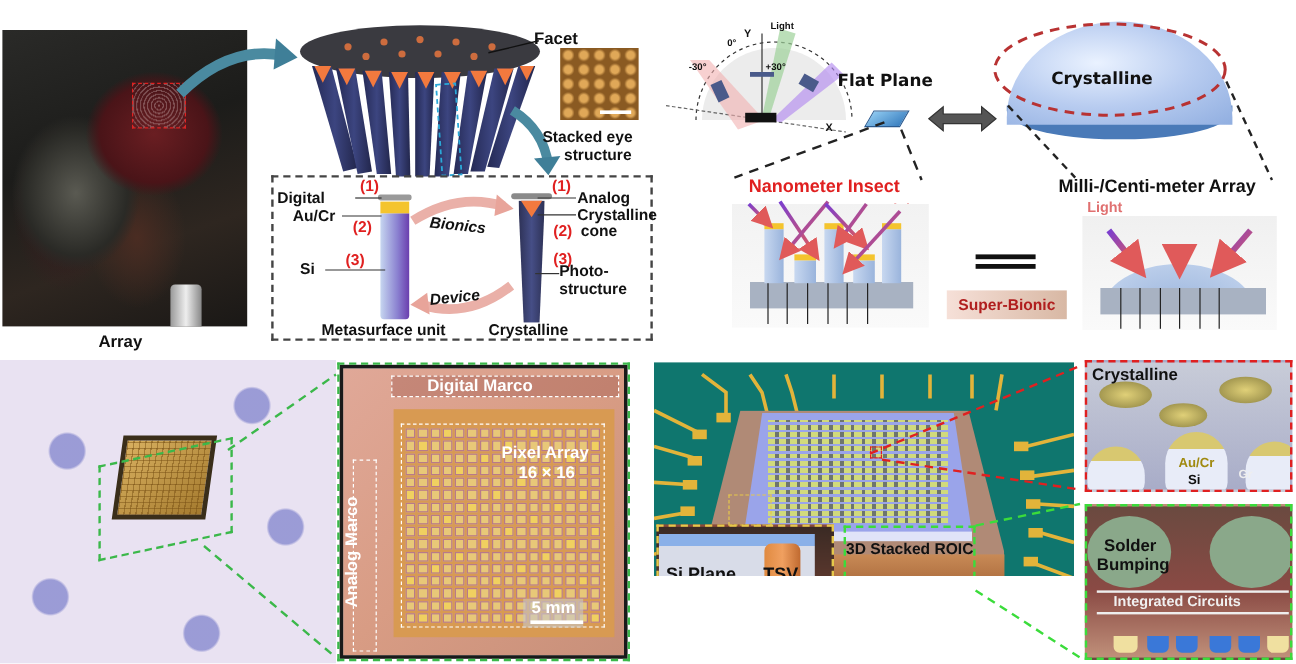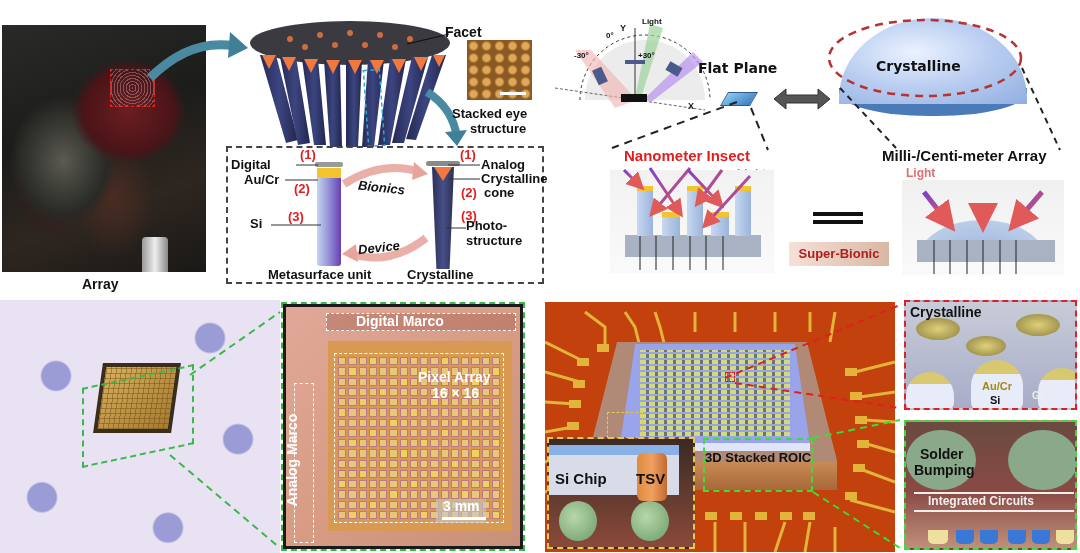--- a/index.html
+++ b/index.html
@@ -537,25 +537,25 @@
         <div style="background: rgb(232, 200, 120); border: 1px solid rgb(184, 122, 138);"></div>
         <div style="background: rgb(232, 200, 120); border: 1px solid rgb(184, 122, 138);"></div>
         <div style="background: rgb(232, 200, 120); border: 1px solid rgb(184, 122, 138);"></div>
         <div style="background: rgb(232, 200, 120); border: 1px solid rgb(184, 122, 138);"></div>
         <div style="background: rgb(240, 208, 96); border: 1px solid rgb(184, 122, 138);"></div>
       </div>
   </div>
   <div class="lbl" style="left:132px;top:62px;color:#fff;font-size:14px;">Pixel Array</div>
   <div class="lbl" style="left:146px;top:78px;color:#fff;font-size:14px;">16 × 16</div>
   <div class="abs" style="left:150px;top:192px;width:50px;height:24px;background:rgba(200,200,200,.6);"></div>
-  <div class="lbl" style="left:157px;top:191px;color:#fff;font-size:14px;">3 mm</div>
+  <div class="lbl" style="left:157px;top:191px;color:#fff;font-size:14px;">5 mm</div>
   <div class="abs" style="left:156px;top:210px;width:44px;height:3px;background:#fff;"></div>
 </div>
 
-<div class="abs" style="left:545px;top:302px;width:350px;height:250px;background:#c2410c;overflow:hidden;">
+<div class="abs" style="left:545px;top:302px;width:350px;height:178px;background:#0f766e;overflow:hidden;">
   <svg width="350" height="250" style="left:0;top:0;">
     <g stroke="#e2b43a" stroke-width="3" fill="none">
       <path d="M40 10 L60 25 L60 45"></path>
         <path d="M80 10 L90 25 L95 45"></path>
         <path d="M110 10 L115 25 L120 45"></path>
       <path d="M150 10 L150 30"></path>
         <path d="M190 10 L190 30"></path>
         <path d="M230 10 L230 30"></path>
       <path d="M265 10 L265 30"></path>
         <path d="M290 10 L285 40"></path>
@@ -612,21 +612,21 @@
   <div class="abs" style="left:180px;top:70px;width:10px;height:10px;border:1.5px dashed #e02020;"></div>
   <div class="abs" style="left:158px;top:136px;width:110px;height:54px;border:2px dashed #3bdc3b;"></div>
   <div class="lbl" style="left:160px;top:148px;font-size:13px;">3D Stacked ROIC</div>
 
   <div class="abs" style="left:2px;top:135px;width:148px;height:112px;border:2px dashed #e6c84a;background:linear-gradient(180deg,#3a2a24,#8a4a3a);overflow:hidden;">
     <div class="abs" style="left:0;top:6px;width:130px;height:50px;background:linear-gradient(180deg,#8ab0e8 0 10px,#d8dce8 10px);"></div>
     <div class="abs" style="left:88px;top:14px;width:30px;height:48px;background:linear-gradient(90deg,#e08a40,#f0a060,#c06a30);border-radius:6px;"></div>
     <div class="abs" style="left:10px;top:62px;width:38px;height:40px;background:radial-gradient(circle at 40% 40%,#b8d8a8,#6a9a6a);border-radius:50%;"></div>
     <div class="abs" style="left:82px;top:62px;width:38px;height:40px;background:radial-gradient(circle at 40% 40%,#b8d8a8,#6a9a6a);border-radius:50%;"></div>
   </div>
-  <div class="lbl" style="left:10px;top:168px;font-size:15px;">Si Chip</div>
+  <div class="lbl" style="left:10px;top:168px;font-size:15px;">Si Plane</div>
   <div class="lbl" style="left:91px;top:168px;font-size:15px;">TSV</div>
   <div class="abs" style="left:62px;top:110px;width:36px;height:26px;border:1.5px dashed #e6c84a;"></div>
 </div>
 
 <svg style="left:0;top:0;" width="1080" height="553">
   <line x1="725" y1="378" x2="900" y2="305" stroke="#e02020" stroke-width="2" stroke-dasharray="7 5"></line>
   <line x1="735" y1="383" x2="900" y2="408" stroke="#e02020" stroke-width="2" stroke-dasharray="7 5"></line>
   <line x1="813" y1="438" x2="900" y2="420" stroke="#3bdc3b" stroke-width="2" stroke-dasharray="7 5"></line>
   <line x1="813" y1="492" x2="900" y2="548" stroke="#3bdc3b" stroke-width="2" stroke-dasharray="7 5"></line>
 </svg>

